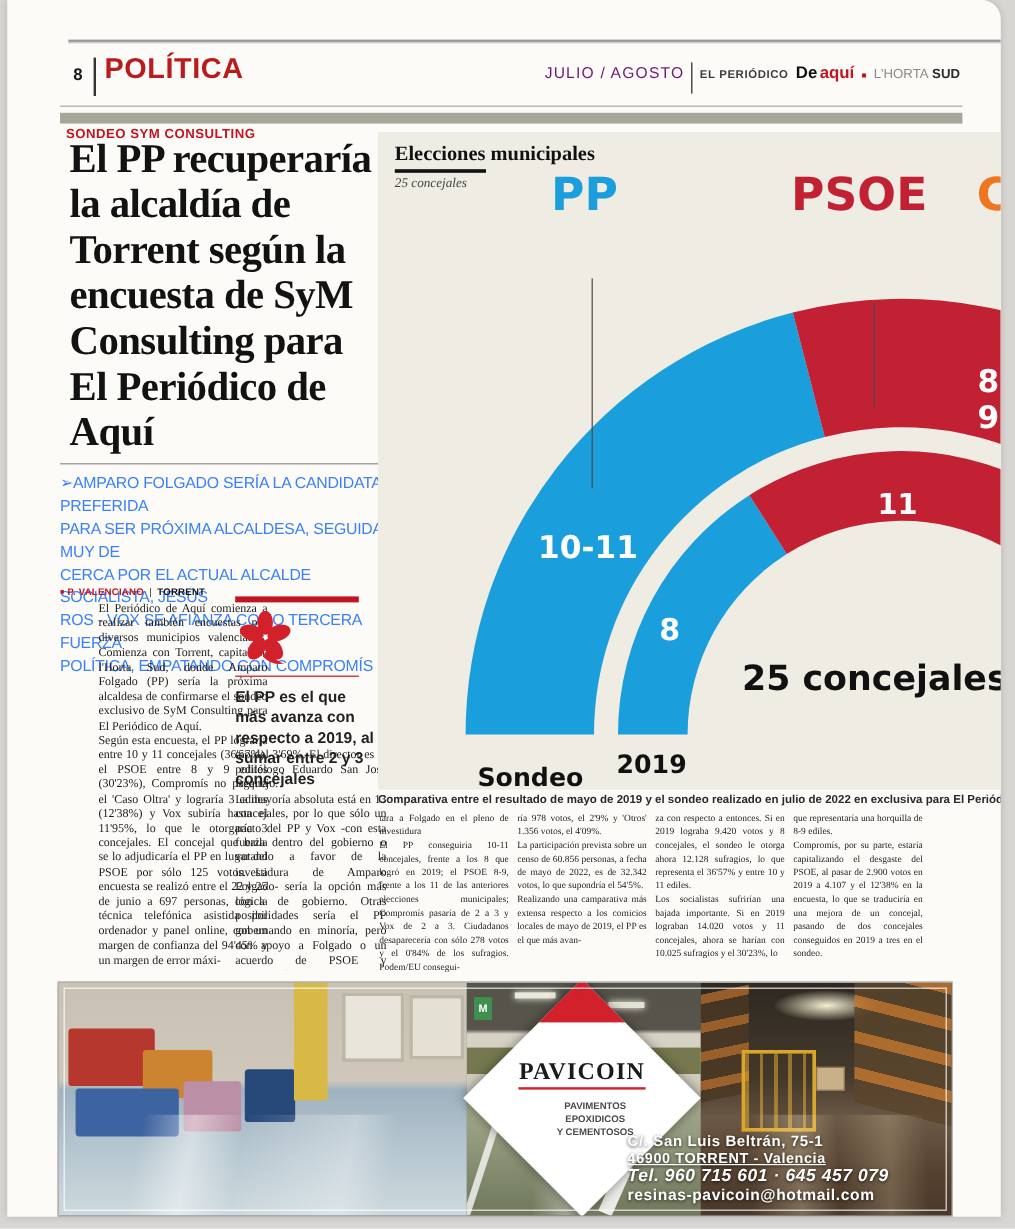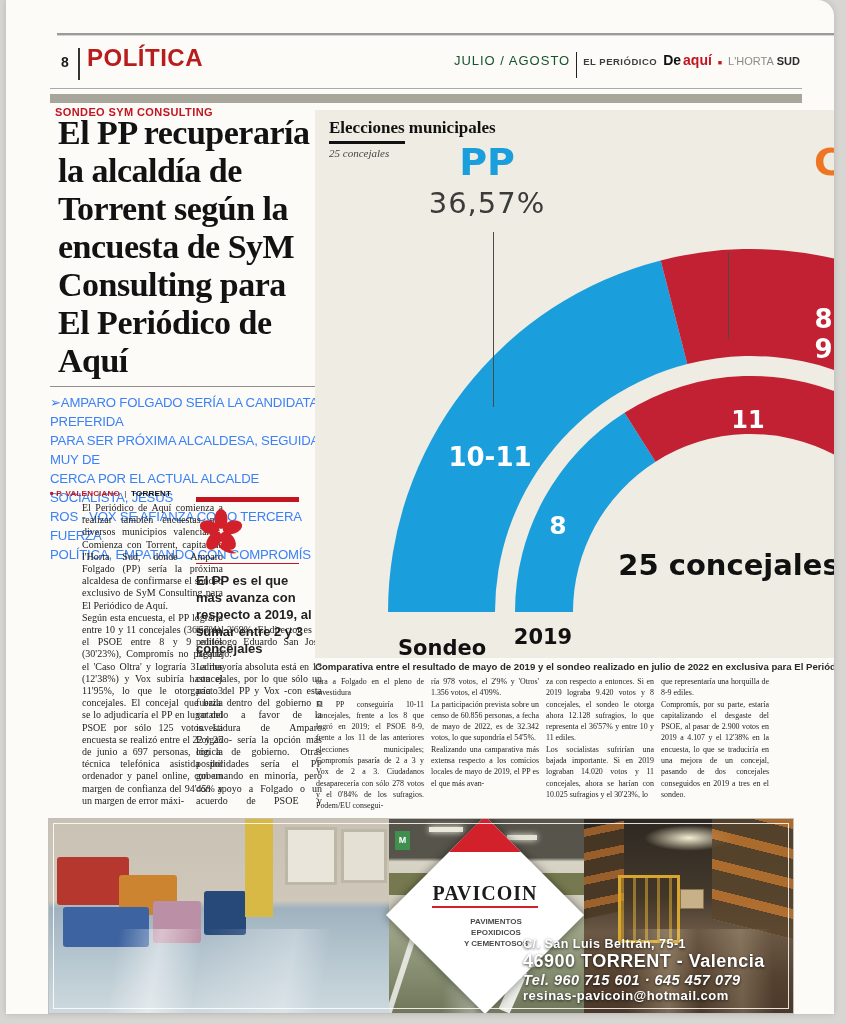--- a/index.html
+++ b/index.html
@@ -7,21 +7,21 @@
          font-family:"Liberation Sans",sans-serif;}
   .page{position:absolute;left:6px;top:0;width:828px;height:1014px;background:#fcfbf8;
         border-top-right-radius:16px;overflow:hidden;box-shadow:0 0 6px rgba(0,0,0,.15);}
 
   
   .top-rule{position:absolute;left:51px;top:33px;right:0;height:2px;background:#9b9b99;border-bottom:1px solid #d4d4d2;}
   .pageno{position:absolute;left:55px;top:54px;font-size:14px;font-weight:bold;color:#1a1a1a;}
   .pageno-bar{position:absolute;left:72px;top:48px;width:2px;height:32px;background:#333;}
   .section{position:absolute;left:81px;top:44px;font-size:24px;font-weight:bold;color:#b91c1c;letter-spacing:.5px;font-family:"Liberation Sans",sans-serif;}
   .mast{position:absolute;right:34px;top:52px;display:flex;align-items:baseline;gap:6px;white-space:nowrap;}
-  .mast .date{font-size:13px;color:#14532d;letter-spacing:1px;}
+  .mast .date{font-size:13px;color:#701a75;letter-spacing:1px;}
   .mast .mdiv{width:1px;height:26px;background:#222;align-self:center;}
   .mast .prefix{font-size:9.5px;font-weight:bold;color:#3d3d3d;letter-spacing:.5px;}
   .mast .de{font-size:14px;font-weight:bold;color:#111;}
   .mast .aqui{font-size:14px;font-weight:bold;color:#c3151f;margin-left:-4px;}
   .mast .sq{font-size:7px;color:#c3151f;}
   .mast .ed{font-size:11px;color:#8a8a86;}
   .mast .edb{font-size:11px;font-weight:bold;color:#2b2b2b;margin-left:-3px;}
   .rule2{position:absolute;left:44px;top:88px;width:752px;height:1px;background:#a9a9a5;}
   .band{position:absolute;left:44px;top:94px;width:752px;height:9px;background:#a8a69b;}
 
@@ -142,21 +142,21 @@
   .dm-content{position:absolute;inset:0;transform:rotate(-45deg);display:flex;flex-direction:column;
      align-items:center;justify-content:center;}
   .dm-brand{font-family:"Liberation Serif",serif;font-weight:bold;font-size:20px;color:#1b1b1b;letter-spacing:1px;
      border-bottom:2px solid #d3212b;padding-bottom:1px;}
   .dm-tag{margin-top:8px;margin-left:22px;font-size:8px;font-weight:bold;color:#4a4a4a;text-align:center;
      line-height:11px;width:92px;white-space:pre-line;}
   
   .contact{position:absolute;right:8px;bottom:10px;width:262px;text-align:left;z-index:5;color:#fff;
      font-weight:bold;text-shadow:0 1px 3px rgba(0,0,0,.75);letter-spacing:.5px;margin-top:36px;}
   .contact .c1{font-size:12.5px;}
-  .contact .c2{font-size:18px;}
+  .contact .c2{font-size:12px;text-decoration:underline;}
   .contact .c3{font-size:14.5px;font-style:italic;}
   .contact .c4{font-size:13px;}
 </style>
 </head>
 <body>
 
 <div class="stage">
   <div class="page">
 
     <div class="top-rule"></div>
@@ -232,21 +232,21 @@
       <div class="ch-sub">25 concejales</div>
 
       <svg class="donut" width="519" height="548" viewBox="0 0 519 548">
         <path d="M73,502 A363,363 0 0 1 345.7,150.4 L372.3,254.1 A256,256 0 0 0 180,502 Z" fill="#1b9edc"></path>
         <path d="M345.7,150.4 A363,363 0 0 1 799,502 L692,502 A256,256 0 0 0 372.3,254.1 Z" fill="#c22133"></path>
         <path d="M200,502 A236,236 0 0 1 309.5,302.7 L340.6,351.7 A178,178 0 0 0 258,502 Z" fill="#1b9edc"></path>
         <path d="M309.5,302.7 A236,236 0 0 1 672,502 L614,502 A178,178 0 0 0 340.6,351.7 Z" fill="#c22133"></path>
       </svg>
 
       <div class="pp-name">PP</div>
-      <div class="pct pp-pct">36,57%</div>
+      <div class="psoe-name">PSOE</div>
       <div class="third-name">C</div>
 
       <div class="leader pp-leader"></div>
       <div class="leader psoe-leader"></div>
 
       <div class="seat seat-outer-pp">10-11</div>
       <div class="seat seat-outer-psoe">8-9</div>
       <div class="seat seat-inner-pp">8</div>
       <div class="seat seat-inner-psoe">11</div>
 

